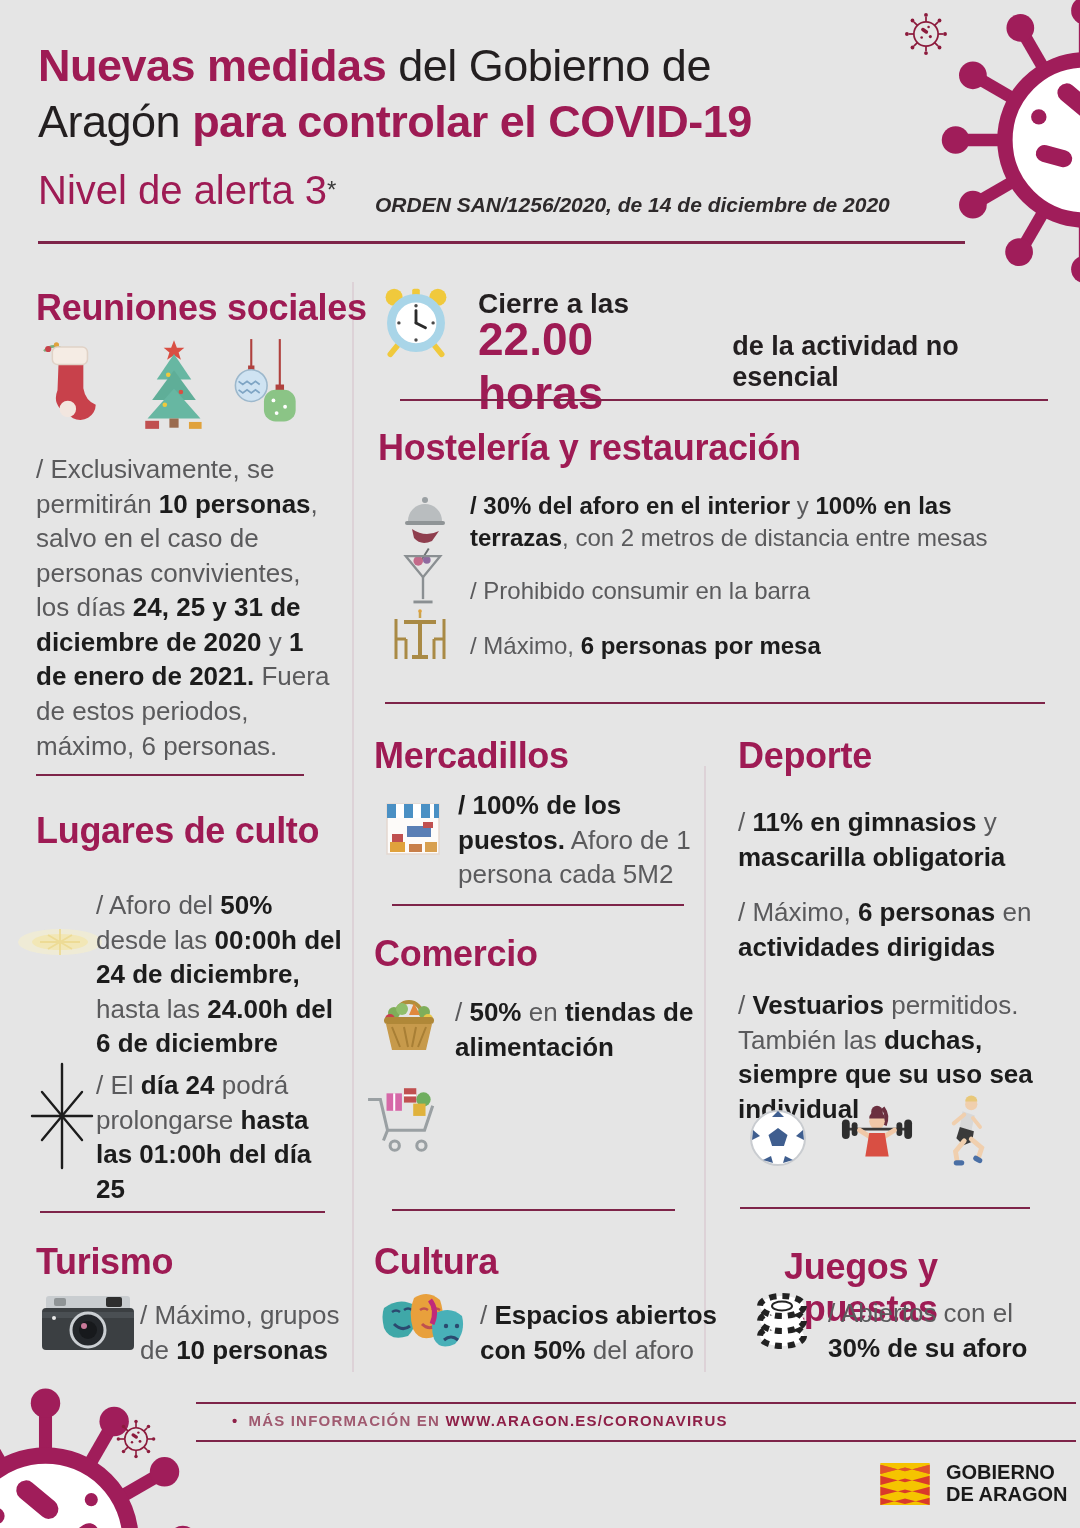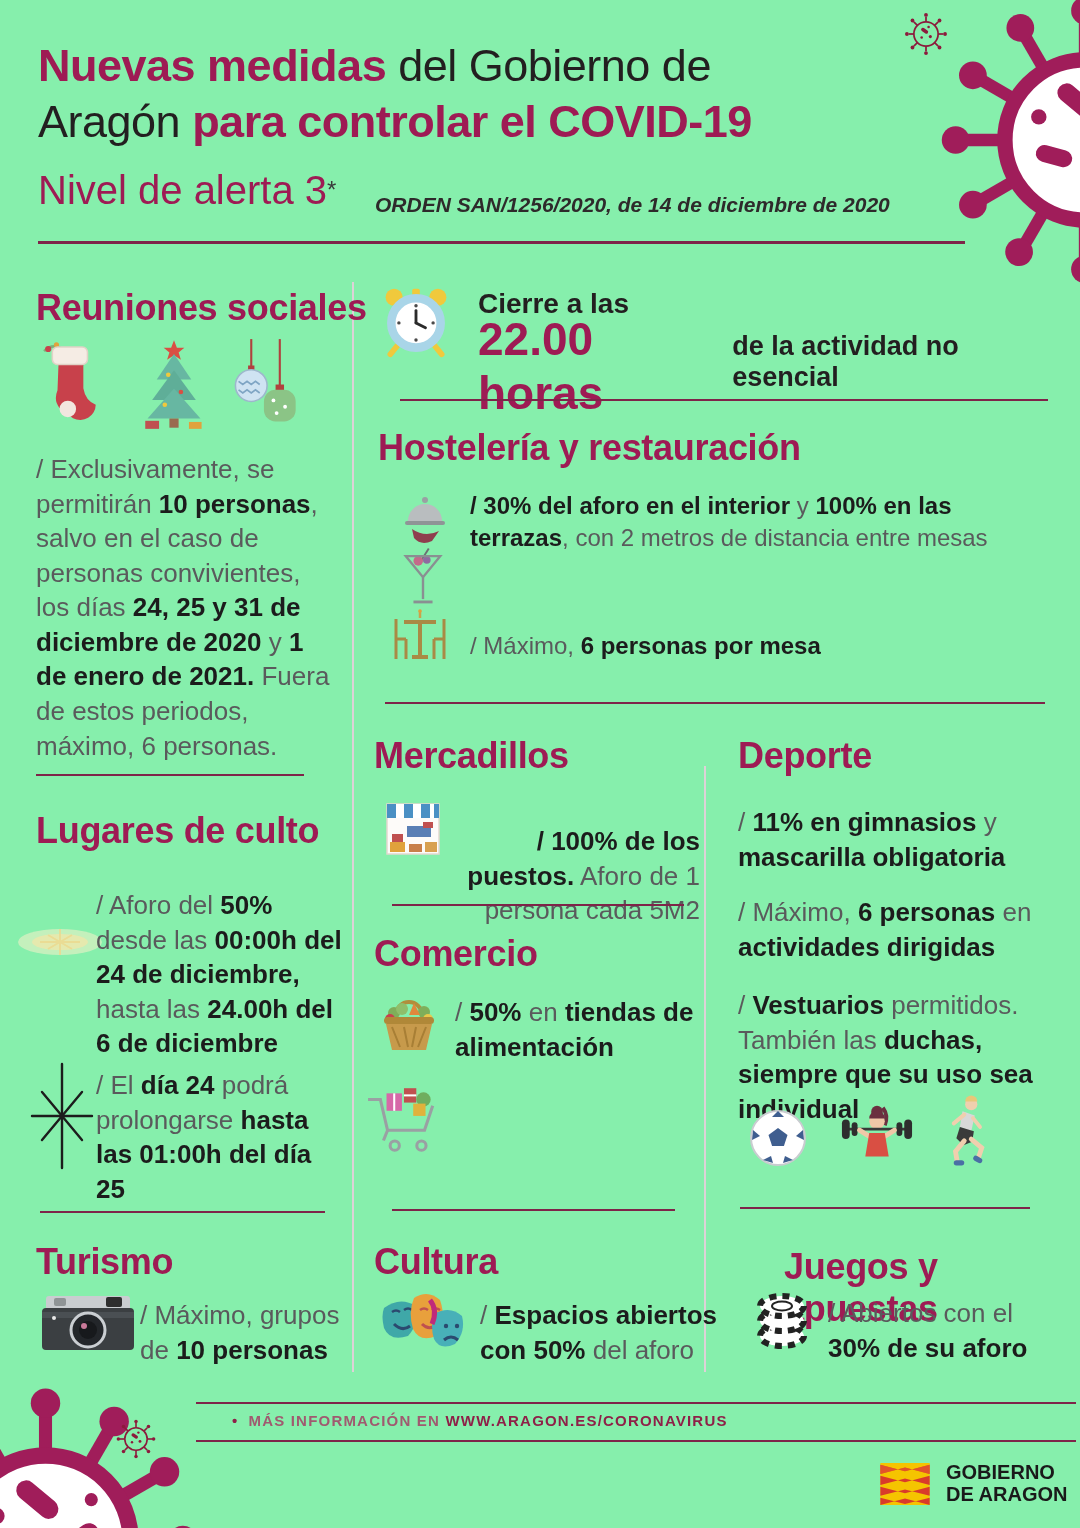--- a/index.html
+++ b/index.html
@@ -1,18 +1,18 @@
 <!DOCTYPE html>
 <html><head>
 <meta charset="utf-8">
 <style>
   :root{ --accent:#9e1b54; --dark:#231f20; --body:#5a5a5c; --rule:#7e2449; --vrule:#ddd2d7; }
   *{box-sizing:border-box;}
   body{margin:0;background:#888;}
-  .page{position:relative;width:1080px;height:1528px;background:#86efac;overflow:hidden;
+  .page{position:relative;width:1080px;height:1528px;background:#e5e5e5;overflow:hidden;
         font-family:"Liberation Sans", sans-serif;margin:0 auto;}
   .abs{position:absolute;}
   .rule{position:absolute;background:var(--rule);height:2px;}
   .vrule{position:absolute;background:var(--vrule);width:2px;}
   .title-line{font-size:45px;line-height:1.24;color:var(--dark);letter-spacing:-0.5px;}
   .title-line b{color:var(--accent);font-weight:700;}
   .alert{font-size:40px;color:var(--accent);font-weight:400;}
   .order{font-size:21px;font-style:italic;font-weight:700;color:#2e2a2b;}
   .sec-h{font-size:36px;font-weight:700;color:var(--accent);letter-spacing:-0.3px;}
   .rt{font-size:26px;line-height:1.33;color:var(--body);}
@@ -195,20 +195,21 @@
   <div class="abs rt-sm" style="left:470px;top:490px;width:582px;"><b>/ 30% del aforo en el interior</b><span> y </span><b>100% en las terrazas</b><span>, con 2 metros de distancia entre mesas</span></div>
 
   <svg class="abs" style="left:402px;top:548px;width:42px;height:64px;" viewBox="0 0 44 66">
     <line x1="28" y1="0" x2="18" y2="16" stroke="#6b7072" stroke-width="2"></line>
     <circle cx="17" cy="13" r="5" fill="#c46a8a"></circle>
       <circle cx="26" cy="12" r="4" fill="#8f6aa0"></circle>
     <polygon points="4,8 40,8 22,30" fill="none" stroke="#8a8f92" stroke-width="2.5"></polygon>
     <line x1="22" y1="30" x2="22" y2="53" stroke="#8a8f92" stroke-width="2.5"></line>
     <line x1="12" y1="56" x2="32" y2="56" stroke="#8a8f92" stroke-width="3"></line>
   </svg>
+  <div class="abs rt-sm" style="left:470px;top:575px;width:582px;"><span>/ Prohibido consumir en la barra</span></div>
 
   <svg class="abs" style="left:388px;top:608px;width:64px;height:60px;" viewBox="0 0 64 58">
     <line x1="32" y1="2" x2="32" y2="9" stroke="#caa24b" stroke-width="2.5"></line>
     <circle cx="32" cy="2" r="1.8" fill="#e0a23c"></circle>
     <line x1="16" y1="13" x2="48" y2="13" stroke="#a98a45" stroke-width="4"></line>
     <line x1="32" y1="13" x2="32" y2="48" stroke="#a98a45" stroke-width="4"></line>
     <path d="M24 48 h16" stroke="#a98a45" stroke-width="4"></path>
     <path d="M8 10 v40 M8 30 h10 M18 30 v20" stroke="#a98a45" stroke-width="3" fill="none"></path>
     <path d="M56 10 v40 M56 30 h-10 M46 30 v20" stroke="#a98a45" stroke-width="3" fill="none"></path>
   </svg>
@@ -224,21 +225,21 @@
       <rect x="21" y="6" width="9" height="14" fill="#4a90c4"></rect>
     <rect x="38" y="6" width="9" height="14" fill="#4a90c4"></rect>
       <rect x="51" y="6" width="5" height="14" fill="#4a90c4"></rect>
     <rect x="24" y="28" width="24" height="11" fill="#5a7fb5"></rect>
     <rect x="40" y="24" width="10" height="6" fill="#c05050"></rect>
     <rect x="7" y="44" width="15" height="10" fill="#e0a23c"></rect>
     <rect x="9" y="36" width="11" height="8" fill="#c05050"></rect>
     <rect x="26" y="46" width="13" height="8" fill="#c87f4a"></rect>
     <rect x="42" y="44" width="12" height="10" fill="#d8a050"></rect>
   </svg>
-  <div class="abs rt" style="left:458px;top:824px;width:242px;text-align:right;"><b>/ 100% de los puestos.</b><span> Aforo de 1 persona cada 5M2</span></div>
+  <div class="abs rt" style="left:458px;top:788px;width:242px;"><b>/ 100% de los puestos.</b><span> Aforo de 1 persona cada 5M2</span></div>
   <div class="rule" style="left:392px;top:904px;width:292px;"></div>
 
   <div class="abs sec-h" style="left:374px;top:933px;">Comercio</div>
   <svg class="abs" style="left:376px;top:988px;width:66px;height:64px;" viewBox="0 0 66 62">
     <path d="M20 26 a13 13 0 0 1 26 0" fill="none" stroke="#b08f3c" stroke-width="4"></path>
     <circle cx="18" cy="24" r="6" fill="#7fae5a"></circle>
       <circle cx="26" cy="20" r="6" fill="#8fbe6a"></circle>
     <circle cx="48" cy="23" r="6" fill="#7fae5a"></circle>
     <polygon points="38,14 44,26 33,26" fill="#e0883c"></polygon>
     <circle cx="14" cy="30" r="5" fill="#c8414b"></circle>

